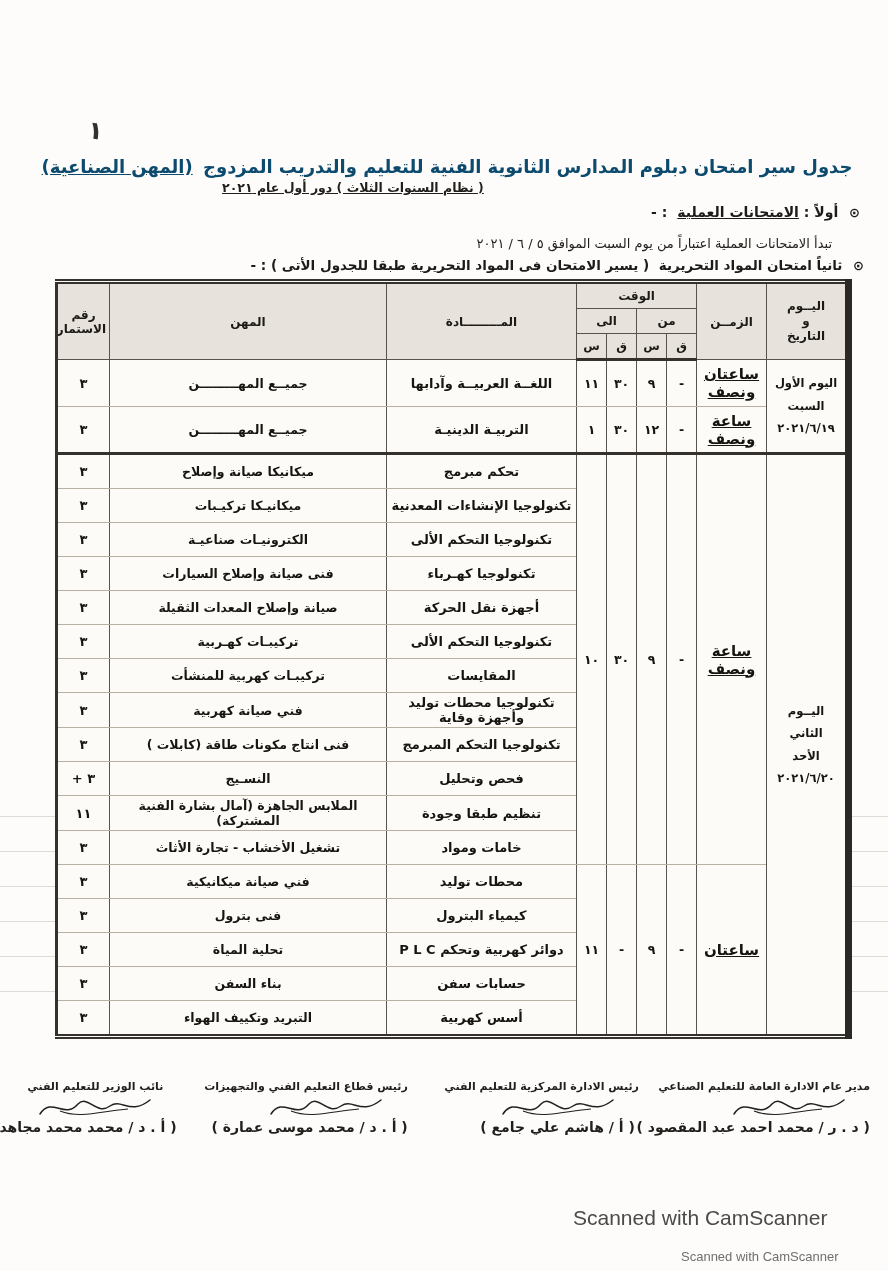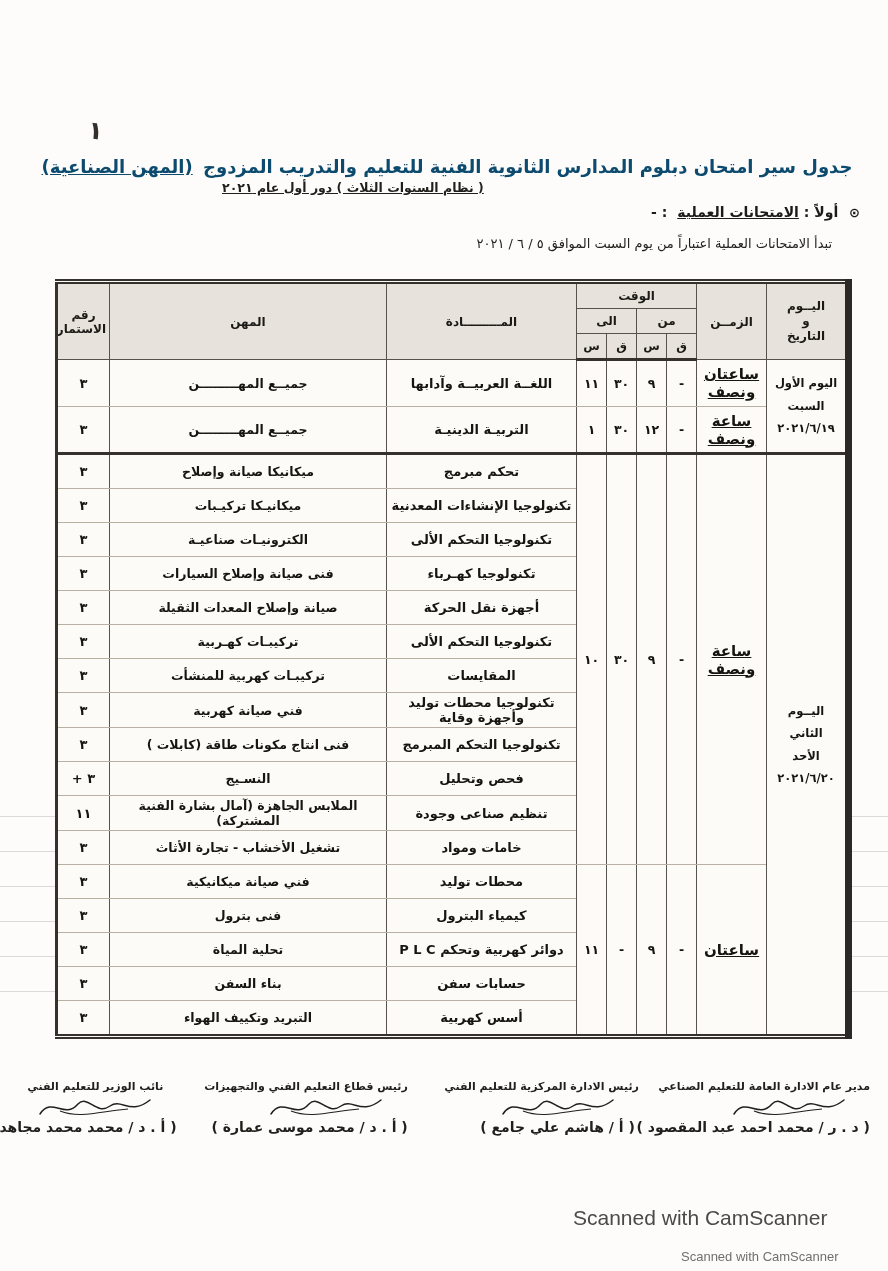--- a/index.html
+++ b/index.html
@@ -88,20 +88,25 @@
   <div class="title2">( نظام السنوات الثلاث ) دور أول عام ٢٠٢١</div>
 
   <div class="sec1">
     <span class="bullet">⊙</span>
     <span>أولاً :</span>
     <span class="underlined">الامتحانات العملية</span>
     <span>: -</span>
   </div>
   <div class="sec1-body">تبدأ الامتحانات العملية اعتباراً من يوم السبت الموافق ٥ / ٦ / ٢٠٢١</div>
 
+  <div class="sec2">
+    <span class="bullet">⊙</span>
+    <span>ثانياً امتحان المواد التحريرية</span>
+    <span class="paren">( يسير الامتحان فى المواد التحريرية طبقا للجدول الأتى ) : -</span>
+  </div>
 
   <table class="schedule">
     <colgroup>
       <col style="width:82px">
         <col style="width:70px">
       <col style="width:30px">
         <col style="width:30px">
         <col style="width:30px">
         <col style="width:30px">
       <col style="width:190px">
@@ -216,21 +221,21 @@
           <td class="cell-subject">تكنولوجيا التحكم المبرمج</td>
           <td class="cell-prof">فنى انتاج مكونات طاقة (كابلات )</td>
           <td class="cell-form">٣</td>
         </tr>
         <tr class="g1">
           <td class="cell-subject">فحص وتحليل</td>
           <td class="cell-prof">النسـيج</td>
           <td class="cell-form">٣ +</td>
         </tr>
         <tr class="g1">
-          <td class="cell-subject">تنظيم صناعى وجودة</td>
+          <td class="cell-subject">تنظيم طبقا وجودة</td>
           <td class="cell-prof">الملابس الجاهزة (آمال بشارة الفنية المشتركة)</td>
           <td class="cell-form">١١</td>
         </tr>
         <tr class="g1">
           <td class="cell-subject">خامات ومواد</td>
           <td class="cell-prof">تشغيل الأخشاب - تجارة الأثاث</td>
           <td class="cell-form">٣</td>
         </tr>
         <tr class="g1">
           <td class="cell-duration" rowspan="5">ساعتان</td>

